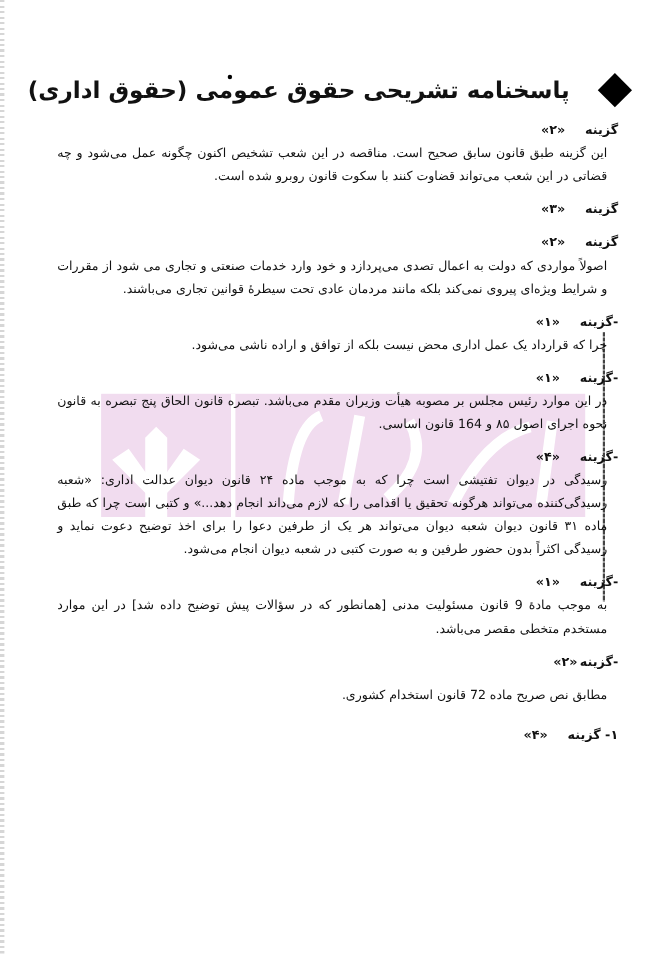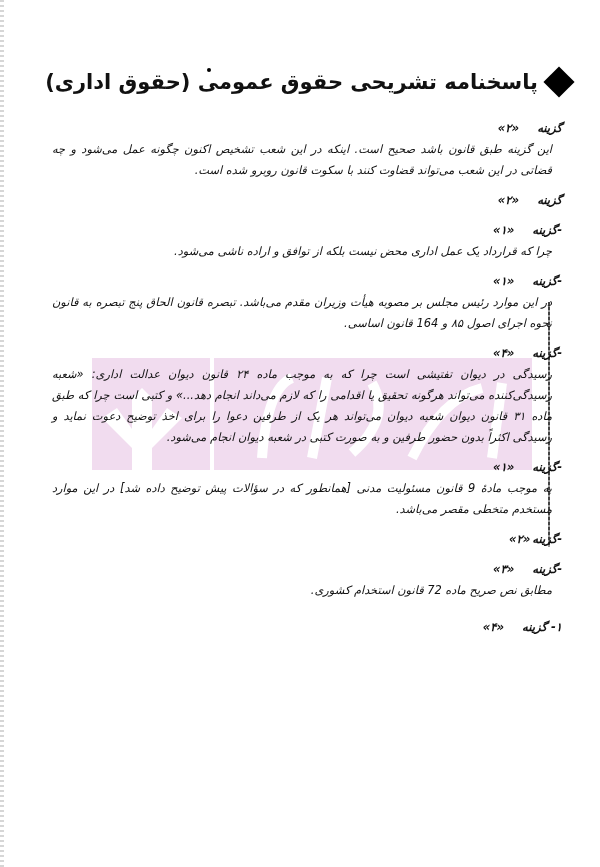--- a/index.html
+++ b/index.html
@@ -14,32 +14,32 @@
   }
   .watermark {
     position: absolute; left: 92px; top: 358px; width: 440px; height: 112px;
     background: #f1dcef; overflow: hidden;
   }
   .watermark .inner {
     position: absolute; left: 0; top: 0; width: 100%; height: 100%;
   }
   .title-row {
     position: absolute; top: 70px; right: 30px; left: 150px;
-    direction: rtl; display: flex; align-items: center; gap: 4px;
+    direction: rtl; display: flex; align-items: center; gap: 24px;
   }
   .title-row .diamond {
     width: 22px; height: 22px; background: #000; transform: rotate(45deg); flex: none; margin-left: 6px;
   }
   .title-row .title {
     font-weight: bold; font-size: 21px; white-space: nowrap;
   }
   .title-dot { position: absolute; top: 68px; left: 207px; width: 4px; height: 4px; background: #000; border-radius: 50%; }
   .content {
-    position: absolute; top: 118px; right: 48px; width: 500px;
-    direction: rtl; text-align: justify; font-size: 11.4px; line-height: 21px; font-style: italic;
+    position: absolute; top: 108px; right: 48px; width: 500px;
+    direction: rtl; text-align: justify; font-size: 11.4px; line-height: 21px;
   }
   .answer { margin-bottom: 9px; position: relative; }
   .answer .head { font-weight: bold; font-size: 11.6px; margin-right: -10px; }
   .answer .head .num { display: inline-block; margin-right: 14px; font-weight: bold; }
   .answer p { margin: 0; }
   .margin-bar {
     position: absolute; right: 50px; top: 302px; width: 2px; height: 245px;
     background: repeating-linear-gradient(to bottom, #444 0 3px, #999 3px 5px);
   }
   .content .answer:nth-child(3) { margin-top: 4px; }
@@ -71,26 +71,28 @@
 <div class="title-row">
   <span class="diamond"></span>
   <span class="title">پاسخنامه تشریحی حقوق عمومی (حقوق اداری)</span>
 </div>
 
 <div class="margin-bar"></div>
 
 <div class="content">
   <div class="answer">
     <div class="head"><span></span><span>گزینه</span> <span class="num">«۲»</span></div>
-    <p>این گزینه طبق قانون باشد صحیح است. اینکه در این شعب تشخیص اکنون چگونه عمل می‌شود و چه قضاتی در این شعب می‌تواند قضاوت کنند با سکوت قانون روبرو شده است.</p>
+    <p>این گزینه طبق قانون سابق صحیح است. مناقصه در این شعب تشخیص اکنون چگونه عمل می‌شود و چه قضاتی در این شعب می‌تواند قضاوت کنند با سکوت قانون روبرو شده است.</p>
   </div>
   <div class="answer">
+    <div class="head"><span></span><span>گزینه</span> <span class="num">«۳»</span></div>
   </div>
   <div class="answer">
     <div class="head"><span></span><span>گزینه</span> <span class="num">«۲»</span></div>
+    <p>اصولاً مواردی که دولت به اعمال تصدی می‌پردازد و خود وارد خدمات صنعتی و تجاری می شود از مقررات و شرایط ویژه‌ای پیروی نمی‌کند بلکه مانند مردمان عادی تحت سیطرهٔ قوانین تجاری می‌باشند.</p>
   </div>
   <div class="answer">
     <div class="head"><span>-</span><span>گزینه</span> <span class="num">«۱»</span></div>
     <p>چرا که قرارداد یک عمل اداری محض نیست بلکه از توافق و اراده ناشی می‌شود.</p>
   </div>
   <div class="answer">
     <div class="head"><span>-</span><span>گزینه</span> <span class="num">«۱»</span></div>
     <p>در این موارد رئیس مجلس بر مصوبه هیأت وزیران مقدم می‌باشد. تبصره قانون الحاق پنج تبصره به قانون نحوه اجرای اصول ۸۵ و 164 قانون اساسی.</p>
   </div>
   <div class="answer">
@@ -98,19 +100,18 @@
     <p>رسیدگی در دیوان تفتیشی است چرا که به موجب ماده ۲۴ قانون دیوان عدالت اداری: «شعبه رسیدگی‌کننده می‌تواند هرگونه تحقیق یا اقدامی را که لازم می‌داند انجام دهد...» و کتبی است چرا که طبق ماده ۳۱ قانون دیوان شعبه دیوان  می‌تواند هر یک از طرفین دعوا را برای اخذ توضیح دعوت نماید و رسیدگی اکثراً بدون حضور طرفین و به صورت کتبی در شعبه دیوان انجام می‌شود.</p>
   </div>
   <div class="answer">
     <div class="head"><span>-</span><span>گزینه</span> <span class="num">«۱»</span></div>
     <p>به موجب مادهٔ 9 قانون مسئولیت مدنی [همانطور که در سؤالات پیش توضیح داده شد] در این موارد مستخدم متخطی مقصر می‌باشد.</p>
   </div>
   <div class="answer">
     <div class="head"><span>-</span><span>گزینه</span><span class="num" style="margin-right:2px">«۲»</span></div>
   </div>
   <div class="answer">
-    <div class="head"><span>-</span><span>گزینه</span> <span class="num">«۳»</span></div>
     <p>مطابق نص صریح ماده 72 قانون استخدام کشوری.</p>
   </div>
   <div class="answer" style="margin-top:16px">
     <div class="head"><span>۱-</span> <span>گزینه</span> <span class="num">«۴»</span></div>
   </div>
 </div>
 
 </body></html>

